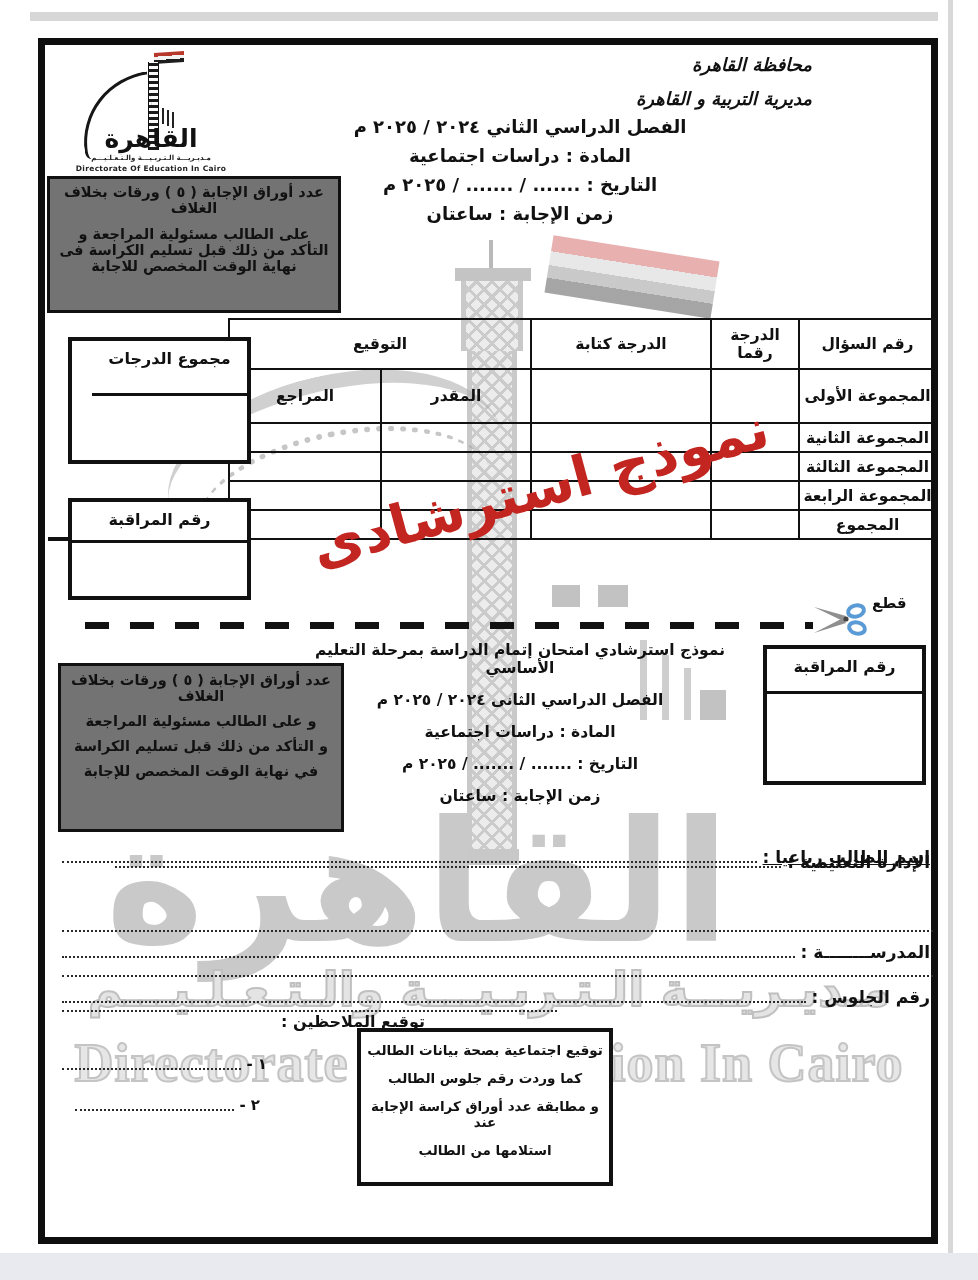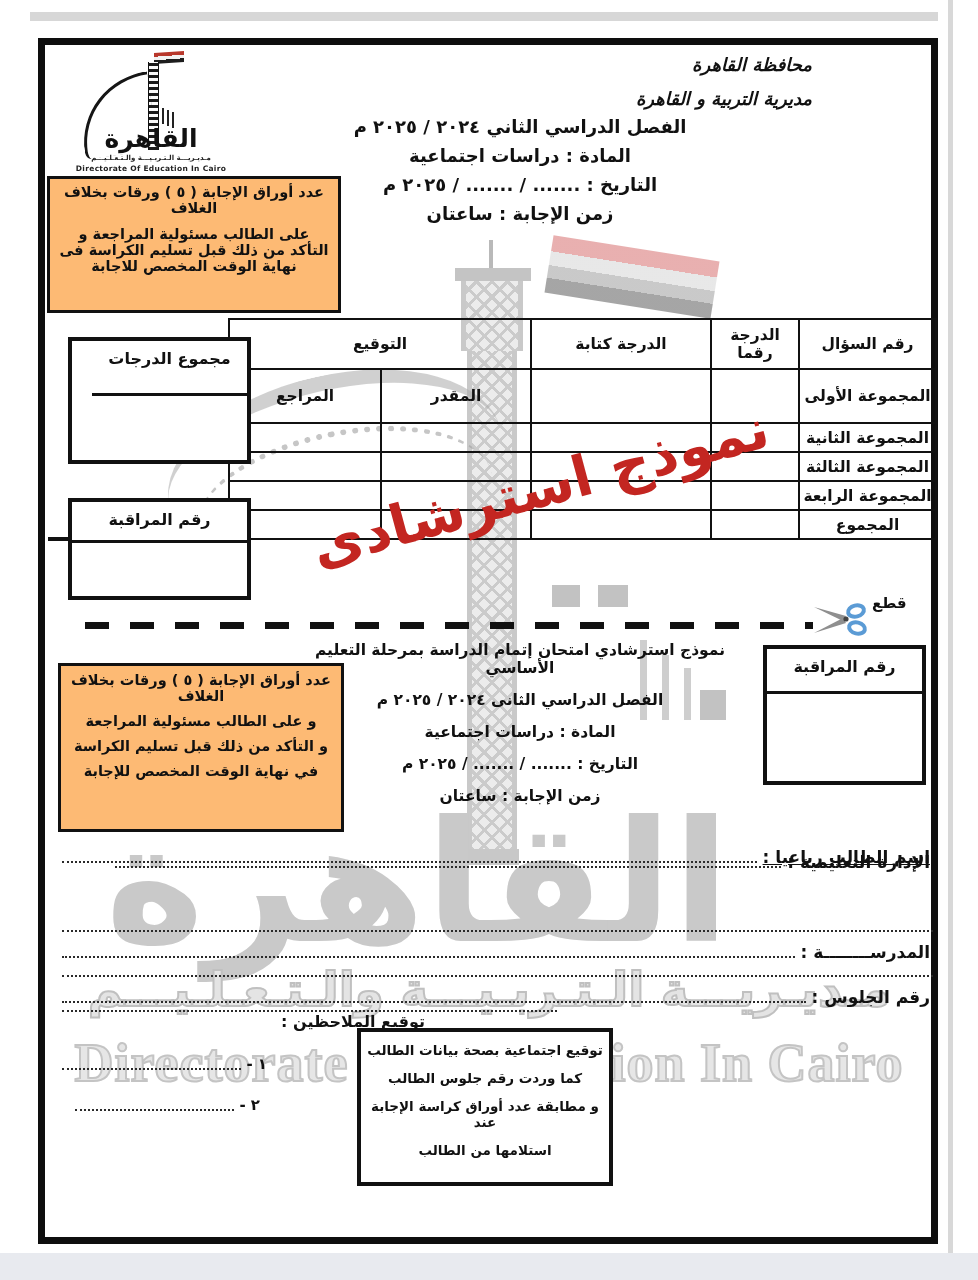--- a/index.html
+++ b/index.html
@@ -50,21 +50,21 @@
   .logo-sub-ar{position:absolute;left:0;top:104px;width:178px;text-align:center;font-size:7px;font-weight:700;color:#222;}
   .logo-sub-en{position:absolute;left:0;top:114px;width:178px;text-align:center;font-size:7.5px;font-weight:700;color:#222;letter-spacing:.3px;direction:ltr;}
 
   
   .title1{left:240px;top:116px;width:560px;text-align:center;font-size:18px;font-weight:600;z-index:3;}
   .title1 div{margin-bottom:8px;}
   .title2{left:280px;top:641px;width:480px;text-align:center;font-size:15.5px;font-weight:600;z-index:3;}
   .title2 div{margin-bottom:14px;}
 
   
-  .nbox{border:3px solid #111;background:#fdba74;z-index:4;text-align:center;font-weight:700;overflow:hidden;}
+  .nbox{border:3px solid #111;background:#737373;z-index:4;text-align:center;font-weight:700;overflow:hidden;}
   .nbox1{left:47px;top:176px;width:272px;height:121px;font-size:14.5px;padding:5px 8px;}
   .nbox1 .l1{margin-bottom:10px;}
   .nbox2{left:58px;top:663px;width:264px;height:151px;font-size:14.5px;padding:6px 8px;}
   .nbox2 div{margin-bottom:9px;}
 
   
   .sbox{border:4px solid #111;background:#fff;z-index:4;text-align:center;font-weight:700;font-size:16px;}
   .sbox .lbl{display:block;padding-top:8px;}
   .box-total{left:68px;top:337px;width:175px;height:119px;}
   .box-total .lbl{height:44px;border-bottom:3px solid #111;margin-left:20px;}

